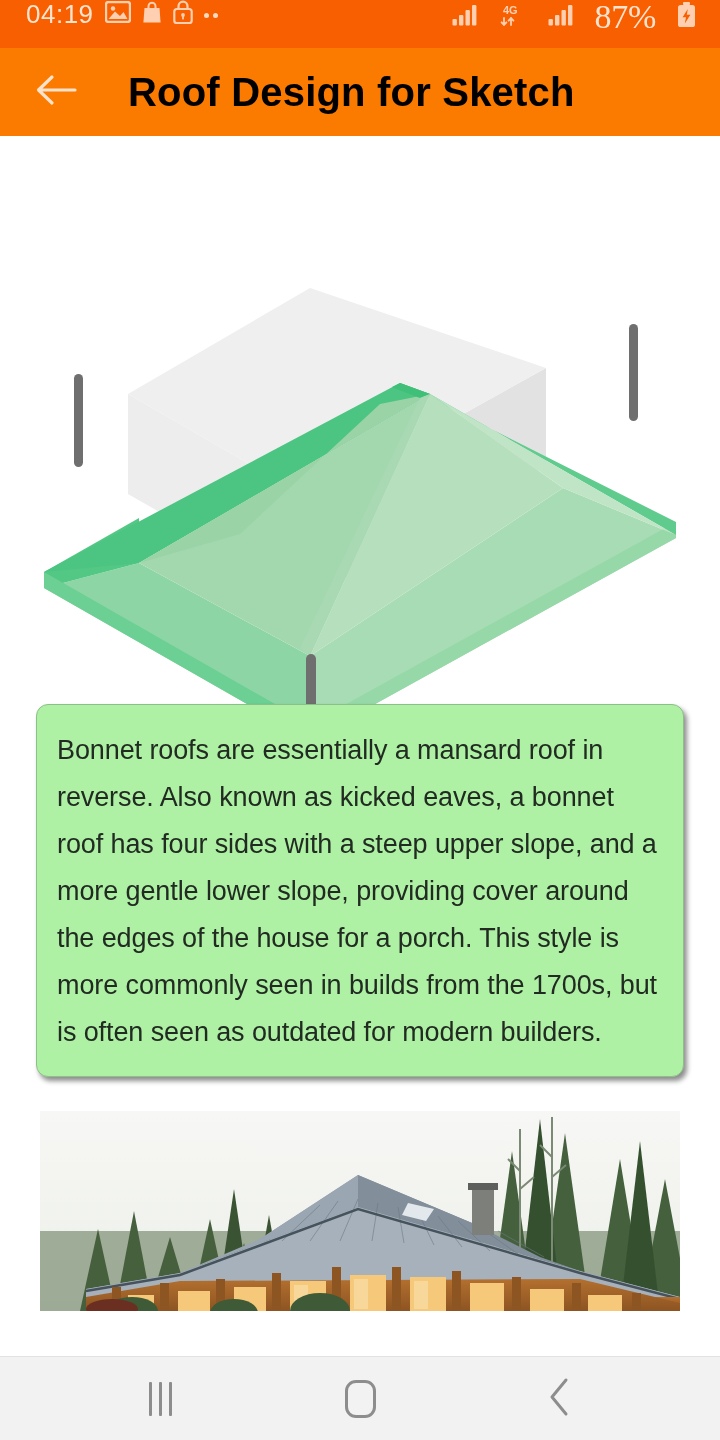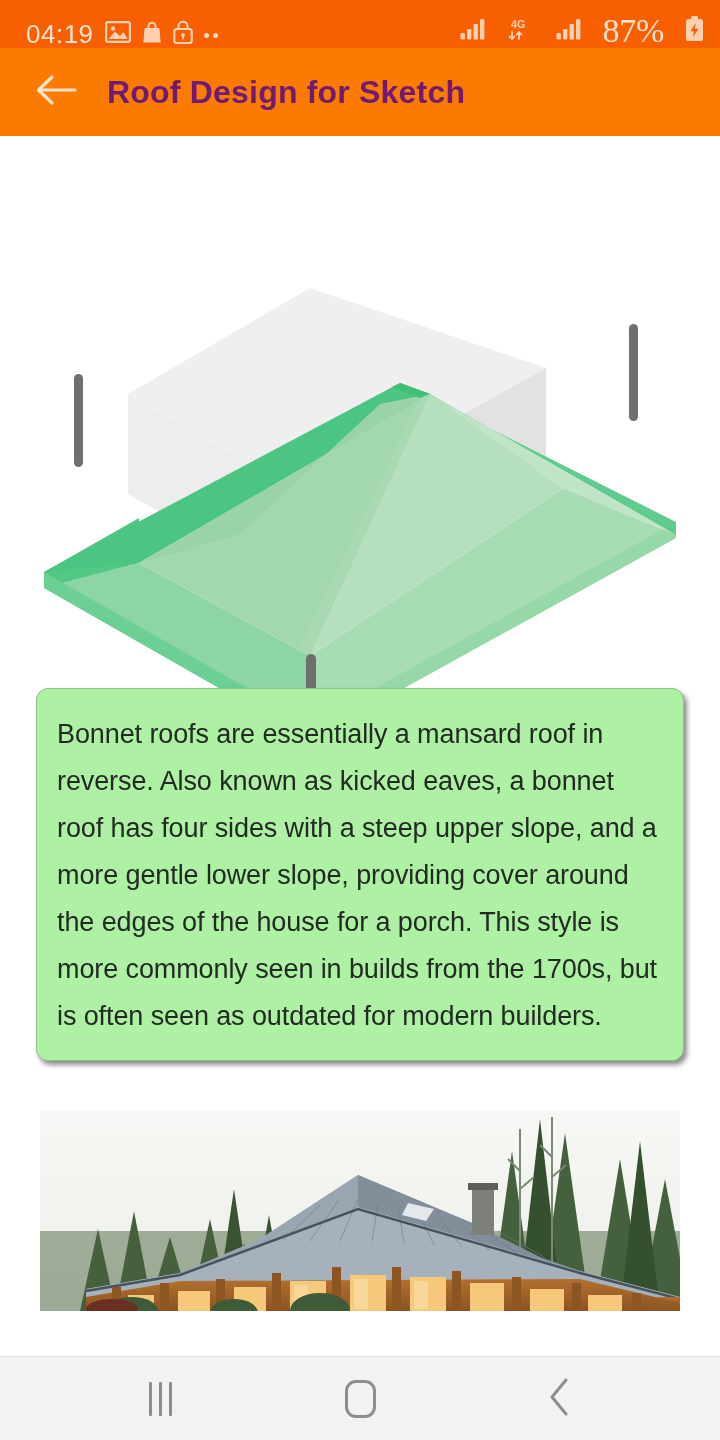--- a/index.html
+++ b/index.html
@@ -20,22 +20,22 @@
     flex-direction: column;
     background: #ffffff;
   }
 
   
   .status-bar {
     height: 48px;
     flex: 0 0 48px;
     background: #f75f00;
     display: flex;
-    align-items: flex-end;
-    padding: 0 16px 0 26px;
+    align-items: flex-start;
+    padding: 0 24px 0 26px;
     color: #ffe9da;
   }
   .status-left {
     display: flex;
     align-items: center;
     gap: 11px;
   }
   .status-clock {
     font-size: 26px;
     letter-spacing: 0.5px;
@@ -80,24 +80,24 @@
     align-items: center;
     padding-left: 30px;
   }
   .back-btn {
     width: 52px; height: 52px;
     display: flex; align-items: center; justify-content: center;
     cursor: pointer;
     flex: 0 0 auto;
   }
   .app-title {
-    font-size: 32px;
+    font-size: 40px;
     font-weight: 700;
-    color: #701a75;
-    margin-left: 25px;
+    color: #000000;
+    margin-left: 46px;
     letter-spacing: 0.2px;
     white-space: nowrap;
   }
 
   
   .content {
     flex: 1 1 auto;
     background: #ffffff;
     position: relative;
     overflow: hidden;
@@ -107,21 +107,21 @@
   .roof-figure {
     width: 720px;
     height: 568px;
     display: block;
   }
 
   
   .desc-card {
     position: absolute;
     left: 36px;
-    top: 552px;
+    top: 568px;
     width: 648px;
     background: #aef0a4;
     border: 1px solid #8fbf88;
     border-radius: 12px;
     padding: 22px 22px 20px 20px;
     box-shadow: 3px 4px 5px rgba(0,0,0,0.45);
   }
   .desc-text {
     font-size: 27px;
     line-height: 47px;

